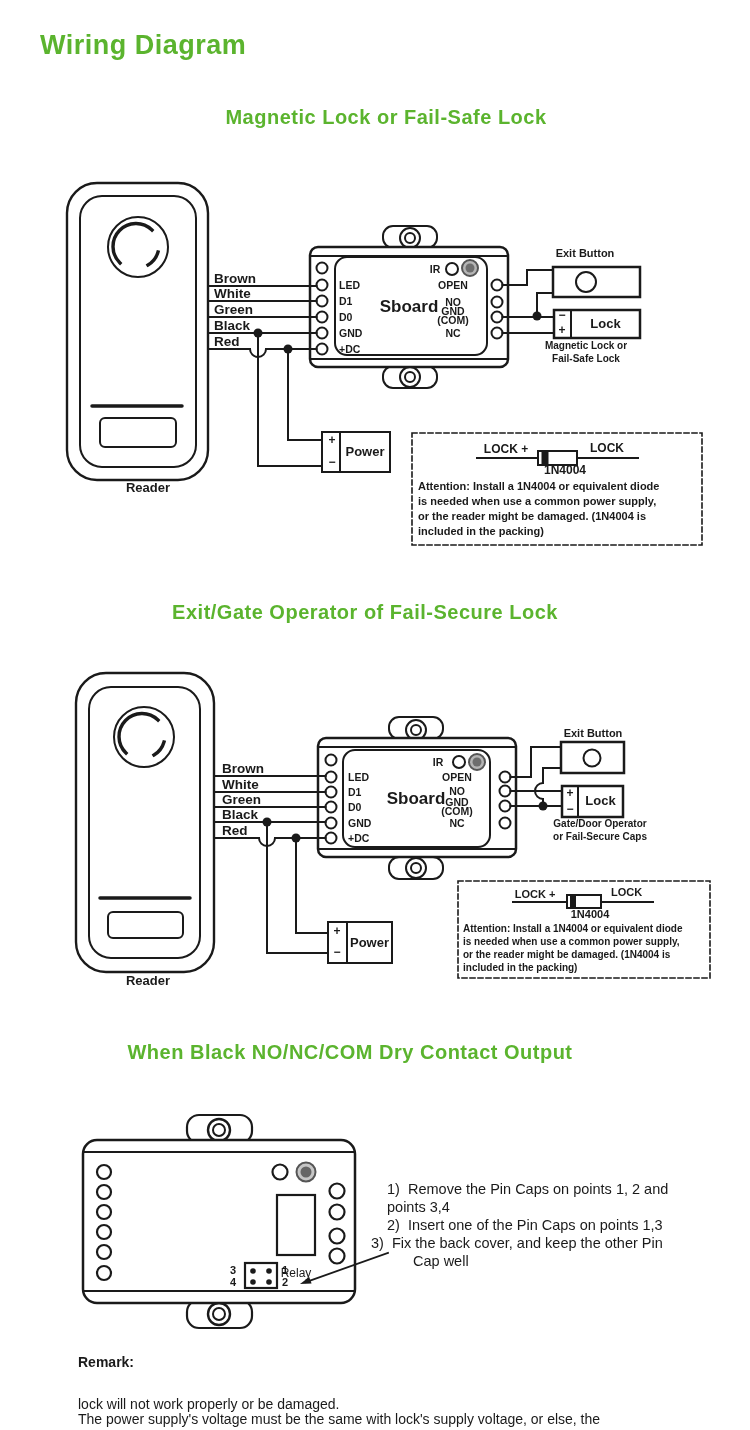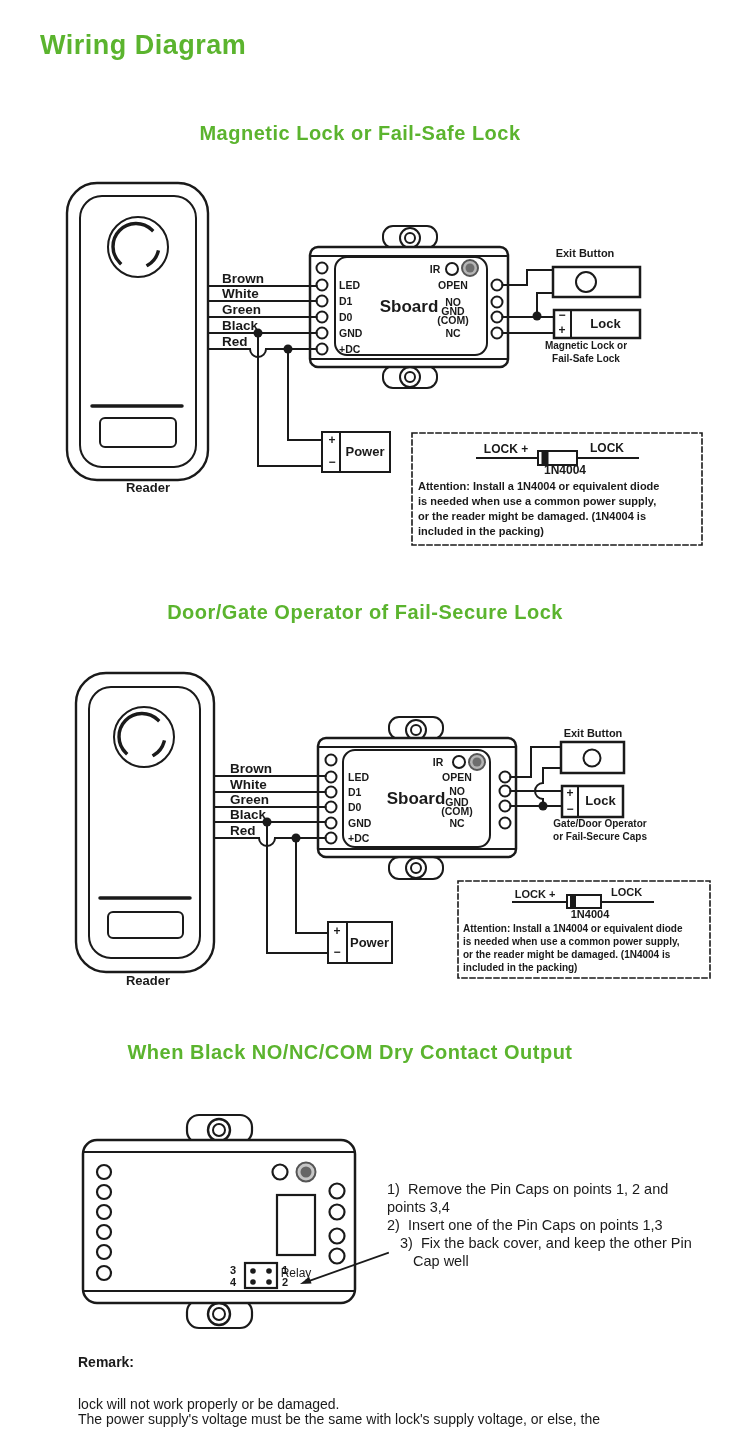--- a/index.html
+++ b/index.html
@@ -12,21 +12,21 @@
   .b{font-weight:700;}
   .pre{white-space:pre;}
   .green{color:#5bb42e;font-weight:700;letter-spacing:0.5px;}
   .h1{font-size:27px;}
   .h2{font-size:20px;}
   .f10{font-size:10px;}
   .f10-5{font-size:10.5px;}
   .f11{font-size:11px;}
   .f12{font-size:12px;}
   .f13{font-size:13px;}
-  .f13-5{font-size:13.5px;margin-left:8px;}
+  .f13-5{font-size:13.5px;}
   .f14-5{font-size:14.5px;line-height:18px;}
   .f15{font-size:14px;line-height:21px;}
   .f17{font-size:17px;}
   svg{position:absolute;left:0;top:0;}
   svg *{vector-effect:none;}
 </style>
 </head>
 <body>
 
 <svg width="750" height="1430" viewBox="0 0 750 1430" fill="none" stroke="#1a1a1a" stroke-width="2" stroke-linecap="square">
@@ -210,22 +210,22 @@
   </g>
 
   <g>
     <path d="M388 1253 L306 1282" stroke-width="1.8"></path>
     <polygon points="300,1284 311.6,1283.6 309.2,1277" fill="#1a1a1a" stroke="none"></polygon>
   </g>
 </svg>
 
 <div class="lbl green h1" style="left:40px;top:30px;">Wiring Diagram</div>
 
-<div class="lbl green h2 c" style="left:0;top:122px;width:720px;">Magnetic Lock or Fail-Safe Lock</div>
-<div class="lbl green h2 c" style="left:0;top:601px;width:730px;">Door/Gate Operator of Fail-Secure Lock</div>
+<div class="lbl green h2 c" style="left:0;top:106px;width:720px;padding-left:26px;">Magnetic Lock or Fail-Safe Lock</div>
+<div class="lbl green h2 c" style="left:0;top:601px;width:730px;">Exit/Gate Operator of Fail-Secure Lock</div>
 <div class="lbl green h2 c" style="left:0;top:1041px;width:700px;">When Black NO/NC/COM Dry Contact Output</div>
 
 <div>
   <div class="lbl f13 b c" style="left:98px;top:481px;width:100px;">Reader</div>
 
   <div class="lbl f13-5 b" style="left:214px;top:271px;">Brown</div>
   <div class="lbl f13-5 b" style="left:214px;top:286px;">White</div>
   <div class="lbl f13-5 b" style="left:214px;top:302px;">Green</div>
   <div class="lbl f13-5 b" style="left:214px;top:318px;">Black</div>
   <div class="lbl f13-5 b" style="left:214px;top:334px;">Red</div>
@@ -314,21 +314,21 @@
 <div>
   <div class="lbl f12 c" style="left:272px;top:1219px;width:48px;margin-top:48px;">Relay</div>
   <div class="lbl f11 b r" style="left:226px;top:1264px;width:14px;">3</div>
   <div class="lbl f11 b r" style="left:226px;top:1276px;width:14px;">4</div>
   <div class="lbl f11 b" style="left:282px;top:1264px;">1</div>
   <div class="lbl f11 b" style="left:282px;top:1276px;">2</div>
 
   <div class="lbl f14-5 pre" style="left:387px;top:1180px;">1)  Remove the Pin Caps on points 1, 2 and</div>
   <div class="lbl f14-5 pre" style="left:387px;top:1198px;">points 3,4</div>
   <div class="lbl f14-5 pre" style="left:387px;top:1216px;">2)  Insert one of the Pin Caps on points 1,3</div>
-  <div class="lbl f14-5 pre" style="left:400px;top:1234px;">3)  Fix the back cover, and keep the other Pin</div>
+  <div class="lbl f14-5 pre" style="left:371px;top:1234px;">3)  Fix the back cover, and keep the other Pin</div>
   <div class="lbl f14-5 pre" style="left:413px;top:1252px;">Cap well</div>
 </div>
 
 <div>
   <div class="lbl f15 b" style="left:78px;top:1352px;">Remark:</div>
   <div class="lbl f15" style="left:78px;top:1373px;margin-top:36px;">The power supply's voltage must be the same with lock's supply voltage, or else, the</div>
   <div class="lbl f15" style="left:78px;top:1394px;">lock will not work properly or be damaged.</div>
 </div>
 
 </body></html>

